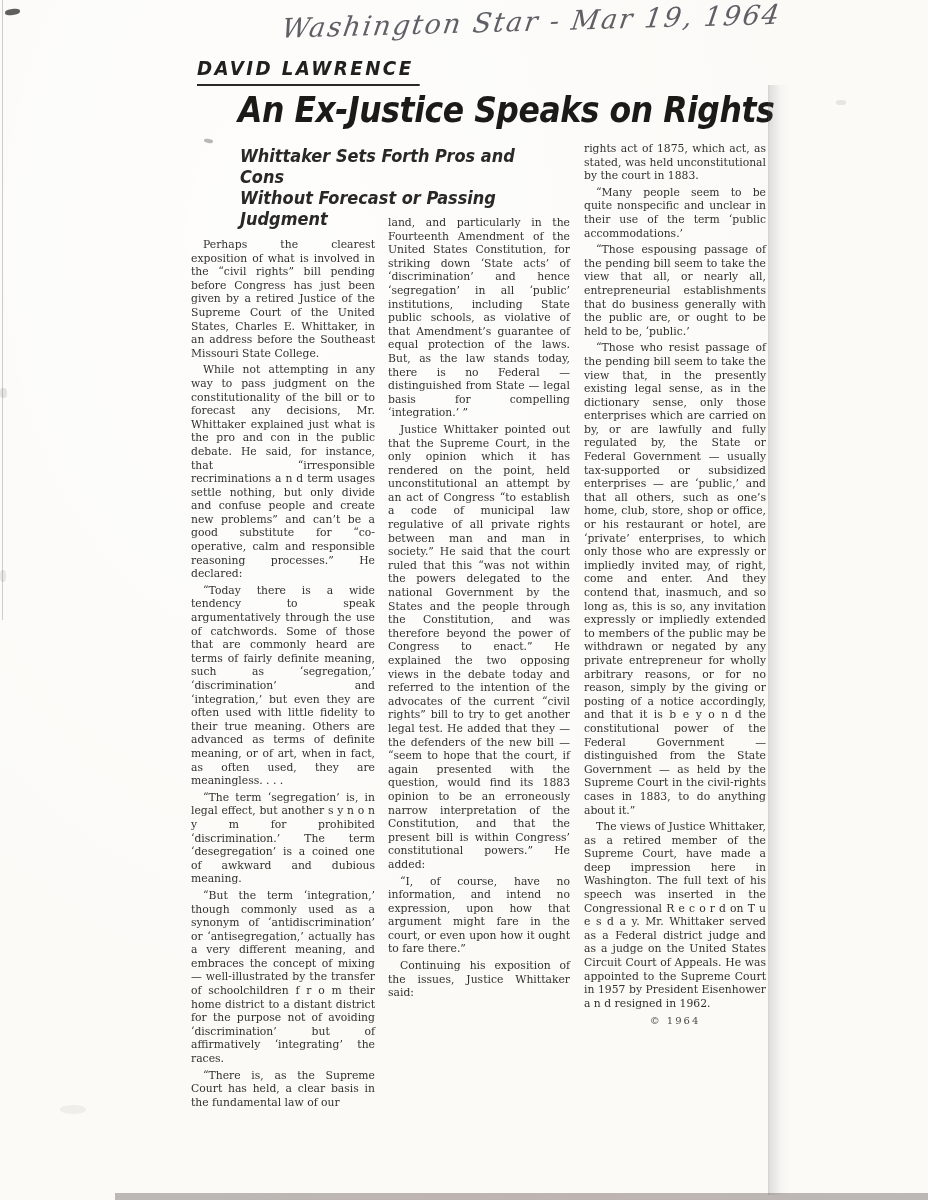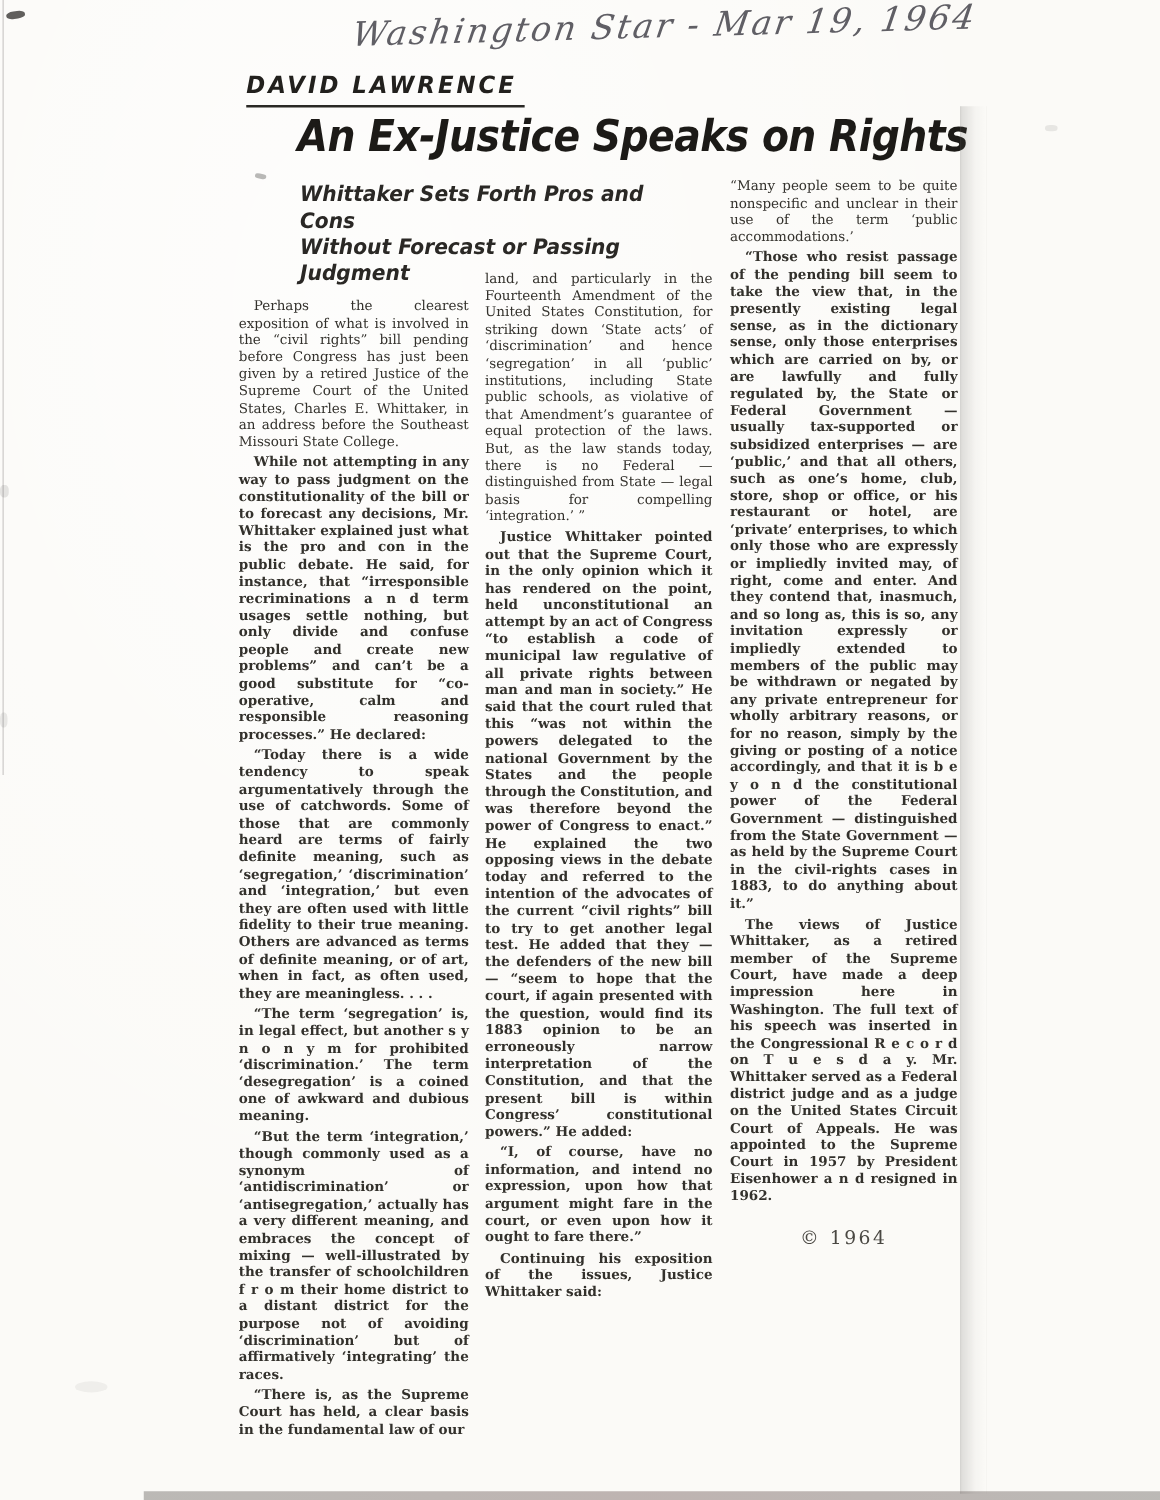--- a/index.html
+++ b/index.html
@@ -48,27 +48,27 @@
     font-size:17px;line-height:21px;color:#2a2825;
     transform:scaleX(.95);transform-origin:left;
   }
   
   .col{
     position:absolute;
     font-size:10.8px;line-height:13.6px;
     text-align:justify;color:#33312c;
   }
   .col .para{margin:0;text-indent:12px;}
-  .col .para + .para{margin-top:3px;font-weight:bold;}
+  .col .para + .para{margin-top:3px;}
   .col.continued .para:first-child{text-indent:0;}
   #col-left  {left:191px;top:192px;width:184px;height:900px;margin-top:46px;}
   #col-middle{left:388px;top:192px;width:182px;height:960px;margin-top:24px;}
   #col-right {left:584px;top:142px;width:182px;height:960px;}
   .copyright{
-    margin-top:20px;text-align:center;font-size:15px;color:#4a4843;
+    margin-top:4px;text-align:center;font-size:10px;color:#4a4843;
     letter-spacing:2px;
   }
   
   .clip-edge{
     position:absolute;left:768px;top:85px;width:20px;height:1110px;
     background:linear-gradient(to right, rgba(90,88,84,.18), rgba(90,88,84,.04) 55%, rgba(0,0,0,0));
     border-left:1px solid rgba(100,98,94,.25);
   }
   .left-edge{
     position:absolute;left:2px;top:0;width:1px;height:620px;
@@ -113,21 +113,23 @@
 
   <div id="col-middle" class="col continued">
       <p class="para">land, and particularly in the Fourteenth Amendment of the United States Constitution, for striking down ‘State acts’ of ‘discrimination’ and hence ‘segregation’ in all ‘public’ institutions, including State public schools, as violative of that Amendment’s guarantee of equal protection of the laws. But, as the law stands today, there is no Federal — distinguished from State — legal basis for compelling ‘integration.’ ”</p>
       <p class="para">Justice Whittaker pointed out that the Supreme Court, in the only opinion which it has rendered on the point, held unconstitutional an attempt by an act of Congress “to establish a code of municipal law regulative of all private rights between man and man in society.” He said that the court ruled that this “was not within the powers delegated to the national Government by the States and the people through the Constitution, and was therefore beyond the power of Congress to enact.” He explained the two opposing views in the debate today and referred to the intention of the advocates of the current “civil rights” bill to try to get another legal test. He added that they — the defenders of the new bill — “seem to hope that the court, if again presented with the question, would find its 1883 opinion to be an erroneously narrow interpretation of the Constitution, and that the present bill is within Congress’ constitutional powers.” He added:</p>
       <p class="para">“I, of course, have no information, and intend no expression, upon how that argument might fare in the court, or even upon how it ought to fare there.”</p>
       <p class="para">Continuing his exposition of the issues, Justice Whittaker said:</p>
     </div>
 
   <div id="col-right" class="col continued">
     <div class="continued">
+        <p class="para">rights act of 1875, which act, as stated, was held unconstitutional by the court in 1883.</p>
         <p class="para">“Many people seem to be quite nonspecific and unclear in their use of the term ‘public accommodations.’</p>
+        <p class="para">“Those espousing passage of the pending bill seem to take the view that all, or nearly all, entrepreneurial establishments that do business generally with the public are, or ought to be held to be, ‘public.’</p>
         <p class="para">“Those who resist passage of the pending bill seem to take the view that, in the presently existing legal sense, as in the dictionary sense, only those enterprises which are carried on by, or are lawfully and fully regulated by, the State or Federal Government — usually tax-supported or subsidized enterprises — are ‘public,’ and that all others, such as one’s home, club, store, shop or office, or his restaurant or hotel, are ‘private’ enterprises, to which only those who are expressly or impliedly invited may, of right, come and enter. And they contend that, inasmuch, and so long as, this is so, any invitation expressly or impliedly extended to members of the public may be withdrawn or negated by any private entrepreneur for wholly arbitrary reasons, or for no reason, simply by the giving or posting of a notice accordingly, and that it is b e y o n d the constitutional power of the Federal Government — distinguished from the State Government — as held by the Supreme Court in the civil-rights cases in 1883, to do anything about it.”</p>
         <p class="para">The views of Justice Whittaker, as a retired member of the Supreme Court, have made a deep impression here in Washington. The full text of his speech was inserted in the Congressional R e c o r d on T u e s d a y. Mr. Whittaker served as a Federal district judge and as a judge on the United States Circuit Court of Appeals. He was appointed to the Supreme Court in 1957 by President Eisenhower a n d resigned in 1962.</p>
       </div>
     <div class="copyright">© 1964</div>
   </div>
 
   <div class="clip-edge"></div>
   <div class="left-edge"></div>
   <div class="bottom-bar"></div>
   <div class="smudge s1"></div>

